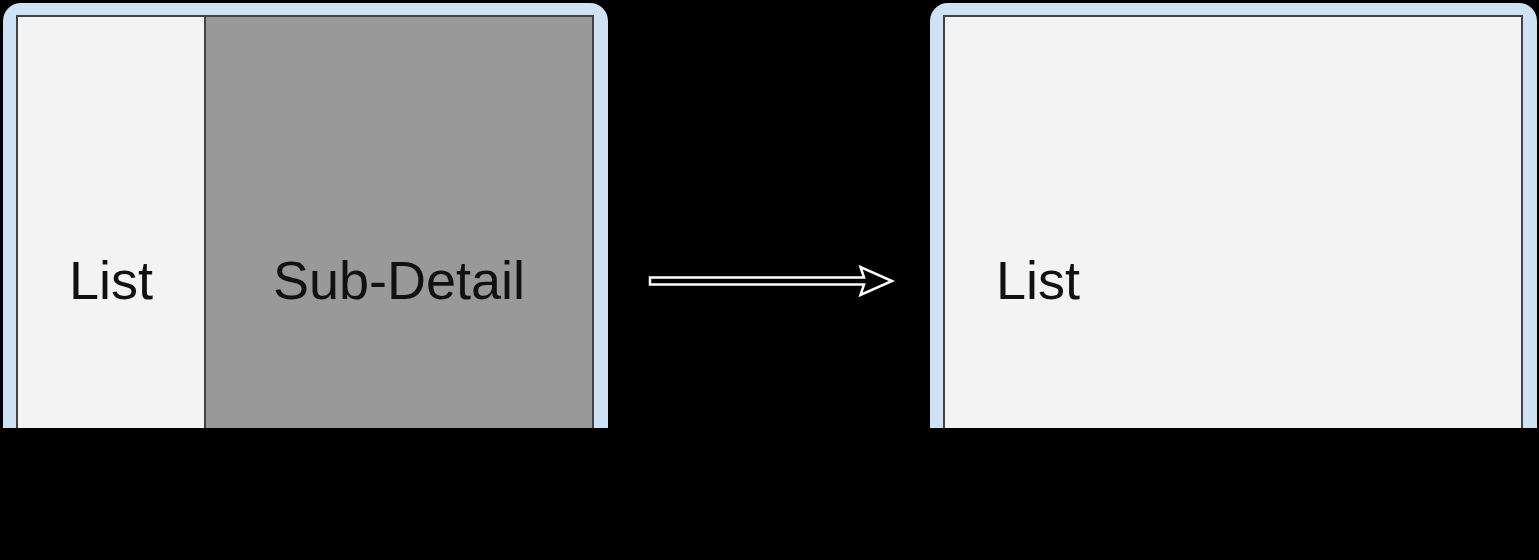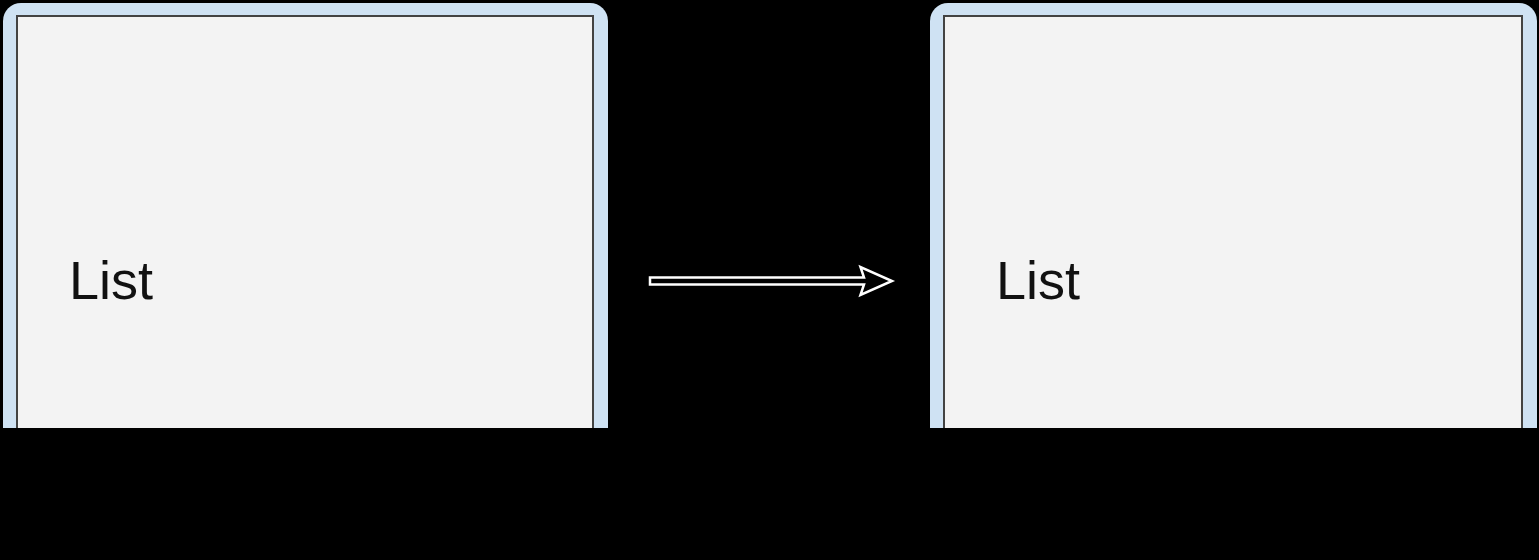--- a/index.html
+++ b/index.html
@@ -72,20 +72,23 @@
 </head>
 <body>
 
 <div class="canvas">
 
   <div class="device-frame before">
     <div class="screen">
       <div class="pane pane-list">
         <span class="pane-label">List</span>
       </div>
+      <div class="pane pane-detail">
+        <span class="pane-label">Sub-Detail</span>
+      </div>
     </div>
   </div>
 
   <svg class="transition-arrow" viewBox="0 0 256 46" xmlns="http://www.w3.org/2000/svg" aria-hidden="true">
     <path d="M 6 19.5 L 220 19.5 L 216.5 9 L 248 23 L 216.5 37 L 220 26.5 L 6 26.5 Z" fill="#000000" stroke="#ffffff" stroke-width="2.5" stroke-linejoin="miter"></path>
   </svg>
 
   <div class="device-frame after">
     <div class="screen">
       <div class="pane pane-list">

